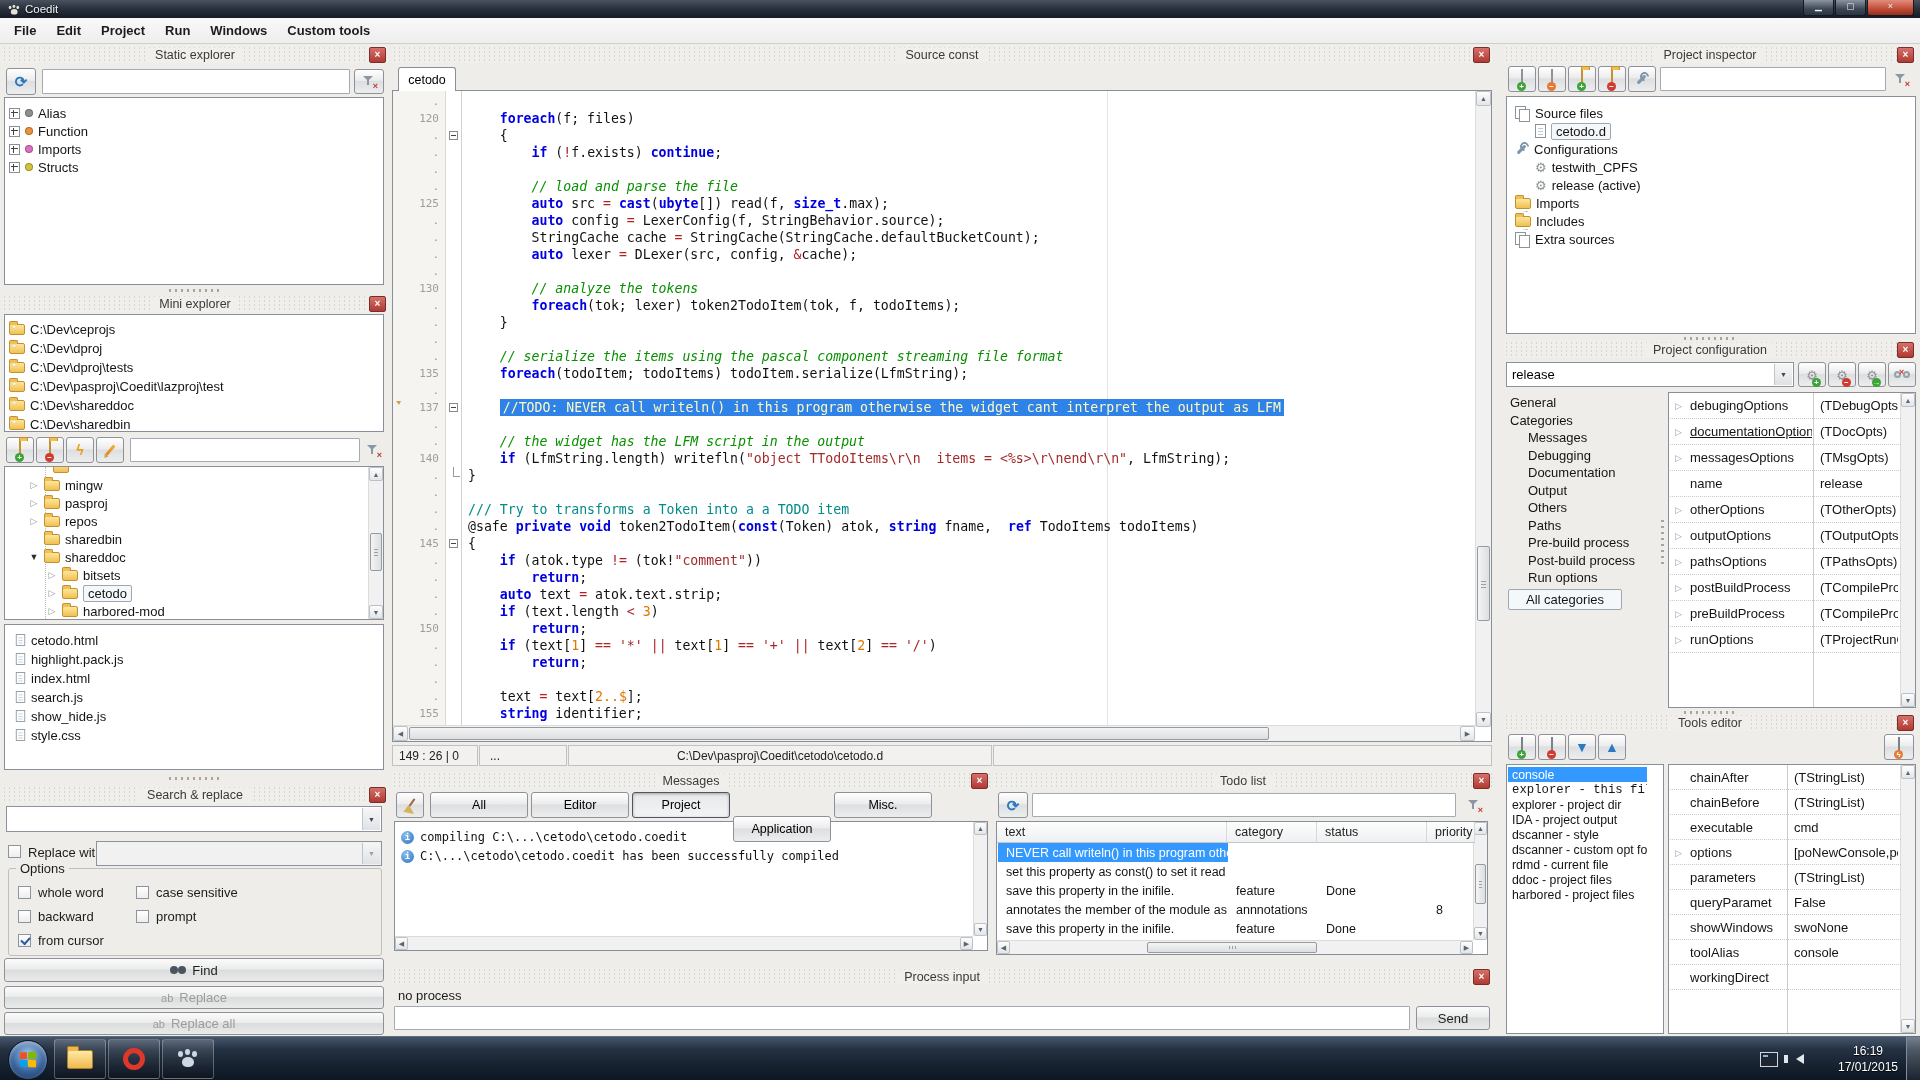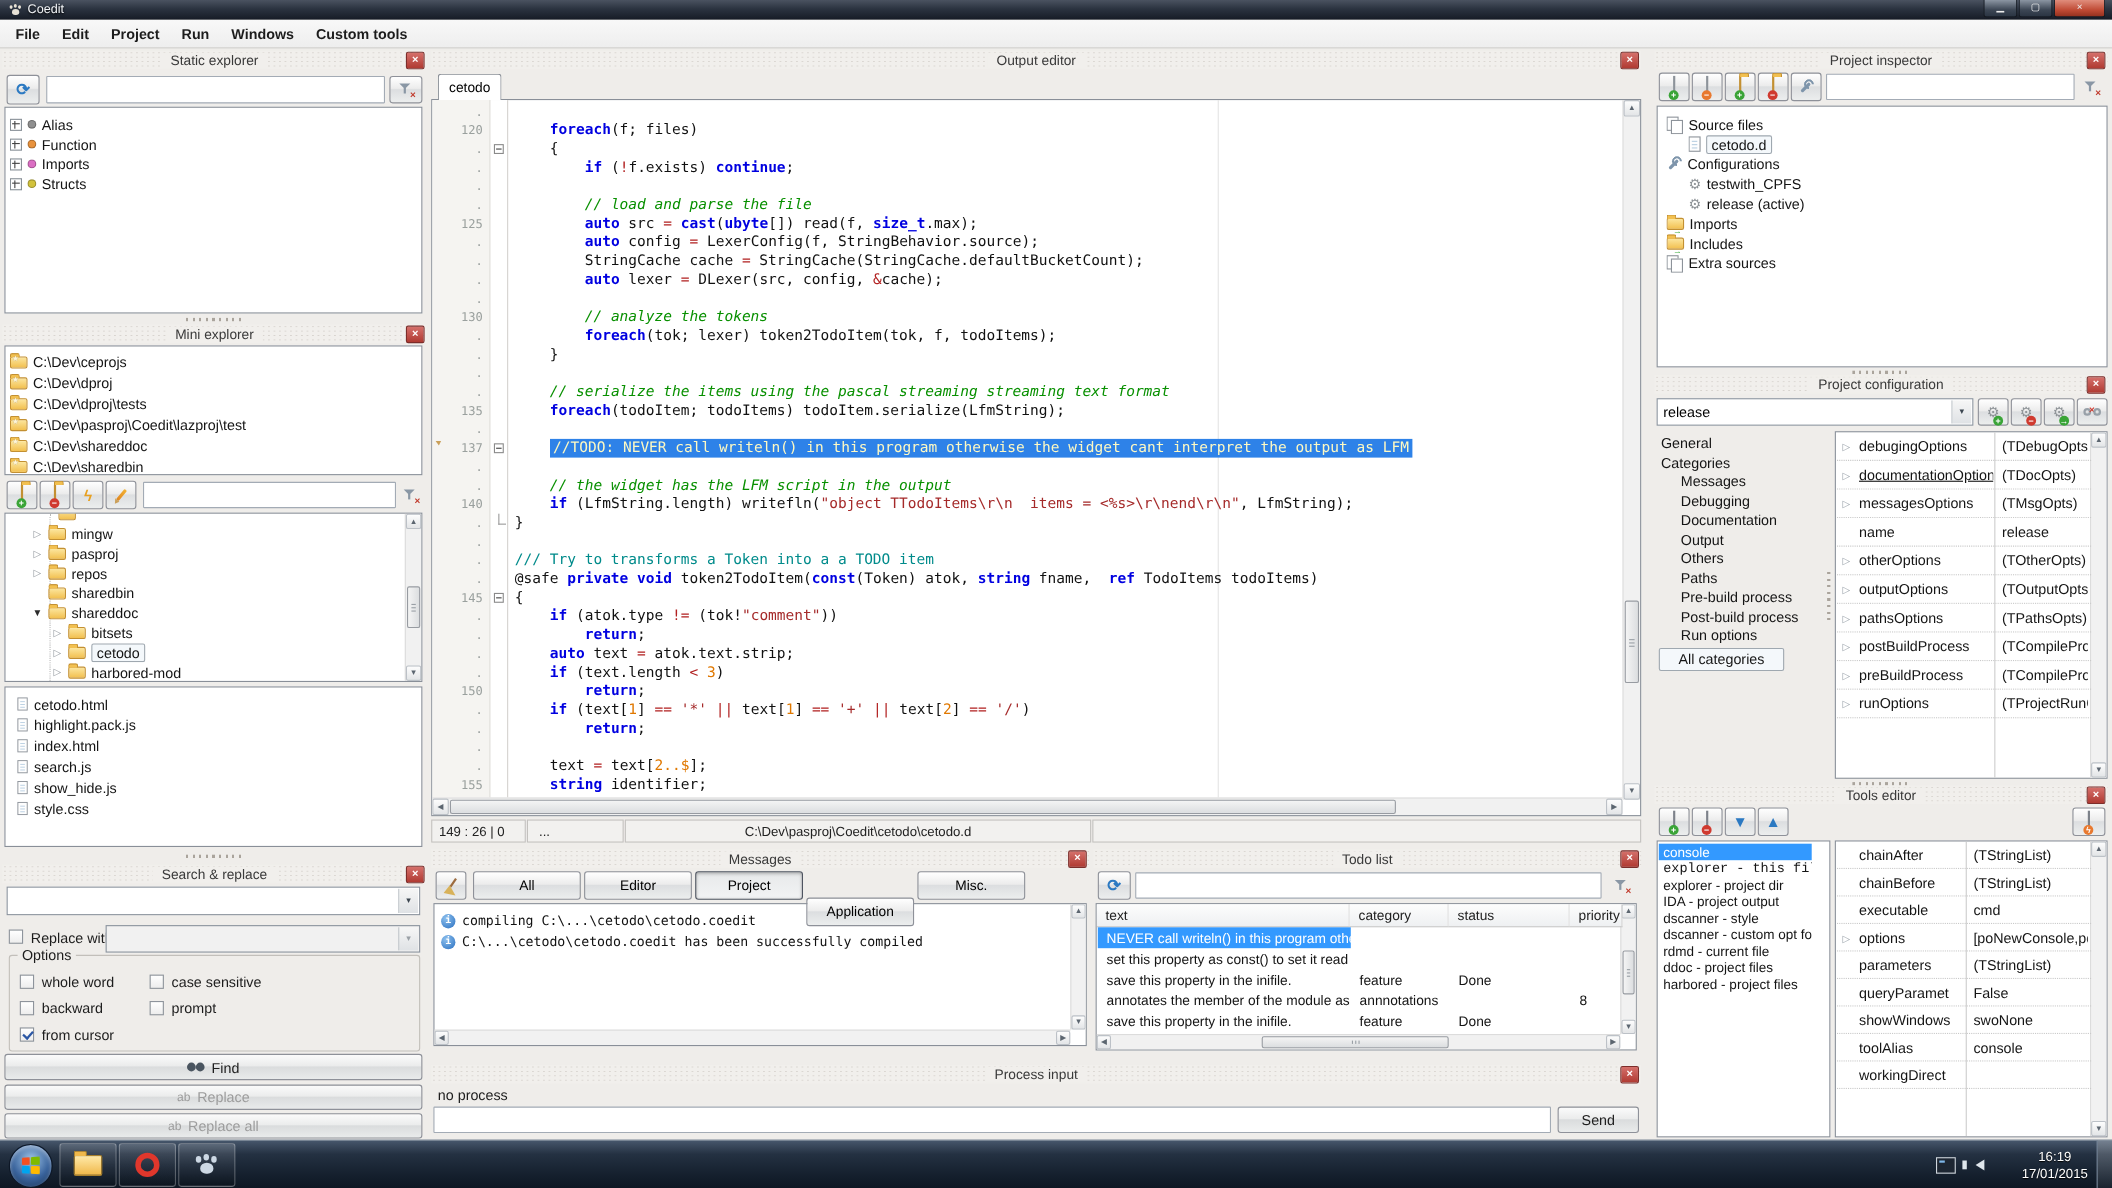--- a/index.html
+++ b/index.html
@@ -421,21 +421,21 @@
   <div class="btn dis" style="left:4px;top:986px;width:380px;height:23px">
       <span style="color:#9c9c9c;font-size:11px">ab</span>
       <span>Replace</span>
     </div>
   <div class="btn dis" style="left:4px;top:1012px;width:380px;height:23px">
       <span style="color:#9c9c9c;font-size:11px">ab</span>
       <span>Replace all</span>
     </div>
 
   <div class="phead" style="left:392px;top:46px;width:1100px">
-    <span class="plbl">Output editor</span>
+    <span class="plbl">Source const</span>
     <span class="pclose">×</span>
   </div>
   <div class="etab">
       <span>cetodo</span>
     </div>
   <div id="ed-box">
     <div id="ed-gbg"></div>
     <div id="ed-fbg"></div>
     <div id="ed-ruler"></div>
     <div id="ed-rows">
@@ -512,21 +512,21 @@
           <span class="cde"><span>    }</span></span>
         </div>
         <div class="ln" style="left: 0px; top: 238px;">
           <span class="gut">.</span>
           <span class="fld"></span>
           <span class="cde"></span>
         </div>
         <div class="ln" style="left: 0px; top: 255px;">
           <span class="gut">.</span>
           <span class="fld"></span>
-          <span class="cde"><span>    </span><span class="tok-c">// serialize the items using the pascal streaming streaming text format</span></span>
+          <span class="cde"><span>    </span><span class="tok-c">// serialize the items using the pascal component streaming file format</span></span>
         </div>
         <div class="ln" style="left: 0px; top: 272px;">
           <span class="gut">135</span>
           <span class="fld"></span>
           <span class="cde"><span>    </span><span class="tok-k">foreach</span><span>(todoItem; todoItems) todoItem.serialize(LfmString);</span></span>
         </div>
         <div class="ln" style="left: 0px; top: 289px;">
           <span class="gut">.</span>
           <span class="fld"></span>
           <span class="cde"></span>

